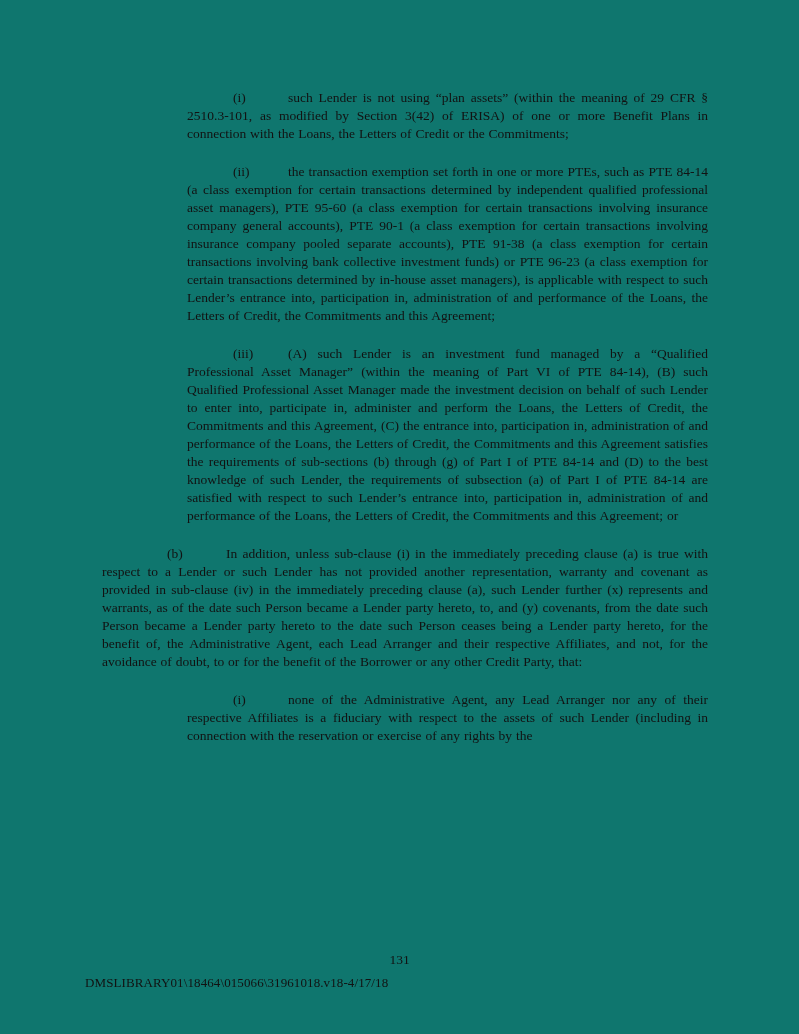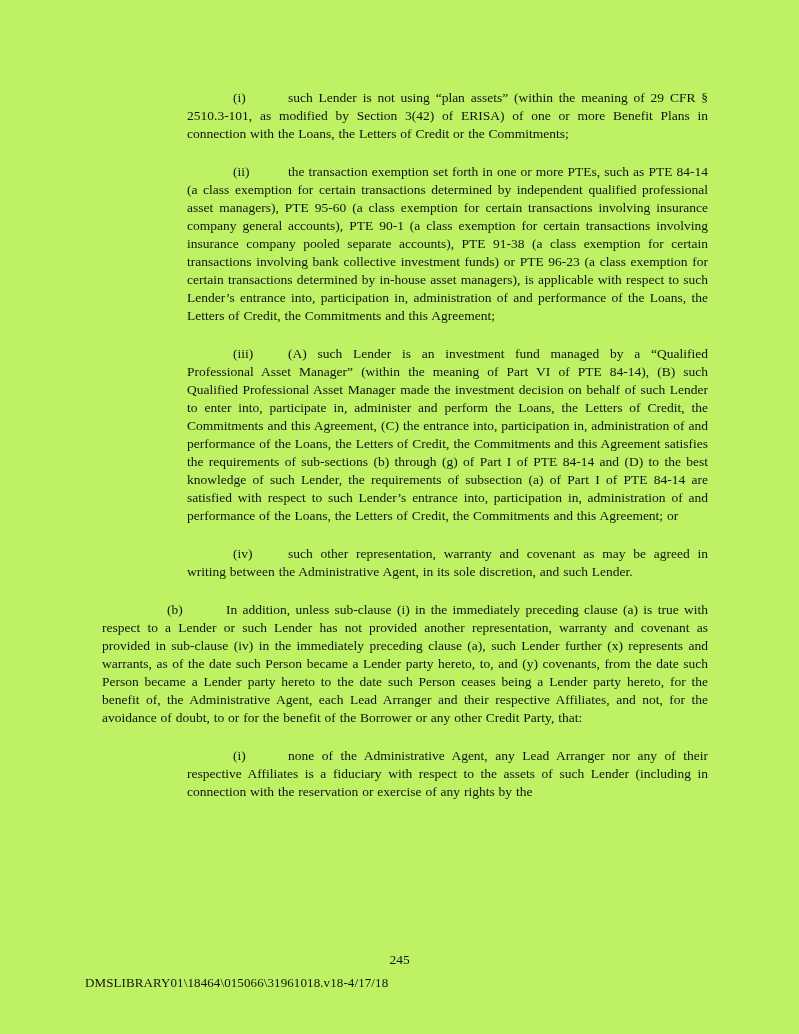--- a/index.html
+++ b/index.html
@@ -4,21 +4,21 @@
 <style>
   html, body {
     margin: 0;
     padding: 0;
     background: #ffffff;
   }
   .page {
     position: relative;
     width: 799px;
     height: 1034px;
-    background: #bef264;
+    background: #0f766e;
     color: #121212;
     font-family: "Liberation Serif", serif;
     overflow: hidden;
   }
   .content {
     position: absolute;
     top: 89px;
     left: 102px;
     width: 606px;
   }
@@ -69,24 +69,23 @@
 
 <div class="page">
   <div class="content">
 
     <p class="sub"><span class="num num-sub">(i)</span><span>such Lender is not using “plan assets” (within the meaning of 29 CFR § 2510.3-101, as modified by Section 3(42) of ERISA) of one or more Benefit Plans in connection with the Loans, the Letters of Credit or the Commitments;</span></p>
 
     <p class="sub"><span class="num num-sub">(ii)</span><span>the transaction exemption set forth in one or more PTEs, such as PTE 84-14 (a class exemption for certain transactions determined by independent qualified professional asset managers), PTE 95-60 (a class exemption for certain transactions involving insurance company general accounts), PTE 90-1 (a class exemption for certain transactions involving insurance company pooled separate accounts), PTE 91-38 (a class exemption for certain transactions involving bank collective investment funds) or PTE 96-23 (a class exemption for certain transactions determined by in-house asset managers), is applicable with respect to such Lender’s entrance into, participation in, administration of and performance of the Loans, the Letters of Credit, the Commitments and this Agreement;</span></p>
 
     <p class="sub"><span class="num num-sub">(iii)</span><span>(A) such Lender is an investment fund managed by a “Qualified Professional Asset Manager” (within the meaning of Part VI of PTE 84-14), (B) such Qualified Professional Asset Manager made the investment decision on behalf of such Lender to enter into, participate in, administer and perform the Loans, the Letters of Credit, the Commitments and this Agreement, (C) the entrance into, participation in, administration of and performance of the Loans, the Letters of Credit, the Commitments and this Agreement satisfies the requirements of sub-sections (b) through (g) of Part I of PTE 84-14 and (D) to the best knowledge of such Lender, the requirements of subsection (a) of Part I of PTE 84-14 are satisfied with respect to such Lender’s entrance into, participation in, administration of and performance of the Loans, the Letters of Credit, the Commitments and this Agreement; or</span></p>
 
-    <p class="sub"><span class="num num-sub">(iv)</span><span>such other representation, warranty and covenant as may be agreed in writing between the Administrative Agent, in its sole discretion, and such Lender.</span></p>
 
     <p class="main"><span class="num num-main">(b)</span><span>In addition, unless sub-clause (i) in the immediately preceding clause (a) is true with respect to a Lender or such Lender has not provided another representation, warranty and covenant as provided in sub-clause (iv) in the immediately preceding clause (a), such Lender further (x) represents and warrants, as of the date such Person became a Lender party hereto, to, and (y) covenants, from the date such Person became a Lender party hereto to the date such Person ceases being a Lender party hereto, for the benefit of, the Administrative Agent, each Lead Arranger and their respective Affiliates, and not, for the avoidance of doubt, to or for the benefit of the Borrower or any other Credit Party, that:</span></p>
 
     <p class="sub last"><span class="num num-sub">(i)</span><span>none of the Administrative Agent, any Lead Arranger nor any of their respective Affiliates is a fiduciary with respect to the assets of such Lender (including in connection with the reservation or exercise of any rights by the</span></p>
 
   </div>
 
-  <div class="pageno">245</div>
+  <div class="pageno">131</div>
 
   <div class="docref">DMSLIBRARY01\18464\015066\31961018.v18-4/17/18</div>
 </div>
 
 </body></html>

